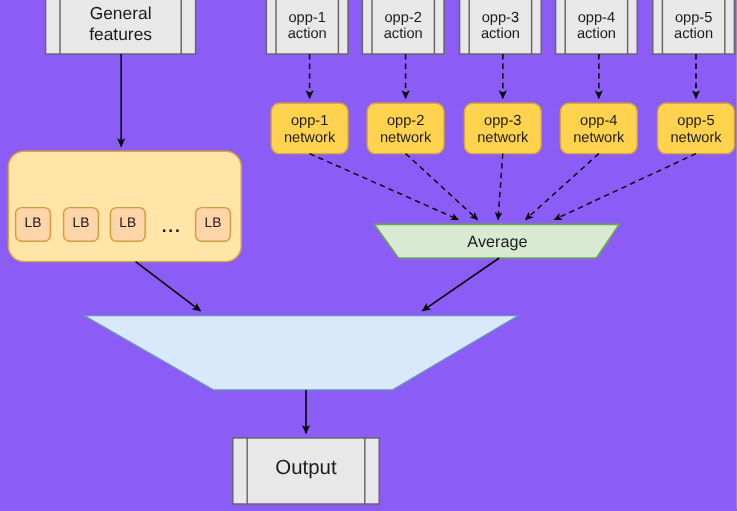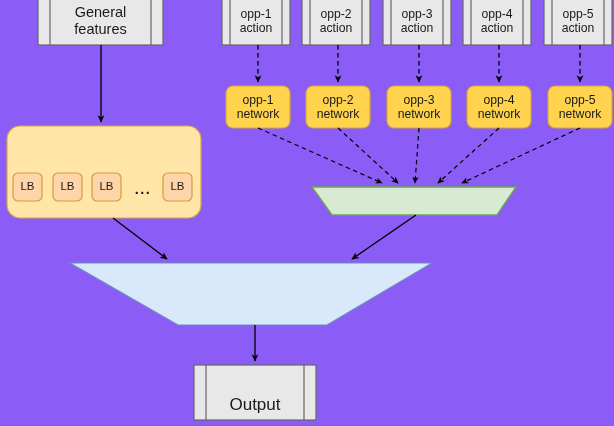--- a/index.html
+++ b/index.html
@@ -209,17 +209,18 @@
 network</div>
   <div class="node-label lbl-12" style="left:306px; top:86px; width:64px; height:42px;">opp-2
 network</div>
   <div class="node-label lbl-12" style="left:387px; top:86px; width:64px; height:42px;">opp-3
 network</div>
   <div class="node-label lbl-12" style="left:467px; top:86px; width:64px; height:42px;">opp-4
 network</div>
   <div class="node-label lbl-12" style="left:548px; top:86px; width:64px; height:42px;">opp-5
 network</div>
 
-
-
-  <div class="node-label" style="left:194px; top:385px; width:122px; height:40px; font-size:17px;">Output</div>
+  <div class="node-label lbl-14" style="left:332px; top:188px; width:165px; height:27px;">Average</div>
+
+
+  <div class="node-label" style="left:194px; top:370px; width:122px; height:40px; font-size:17px;">Output</div>
 
 </div>
 
 </body></html>

